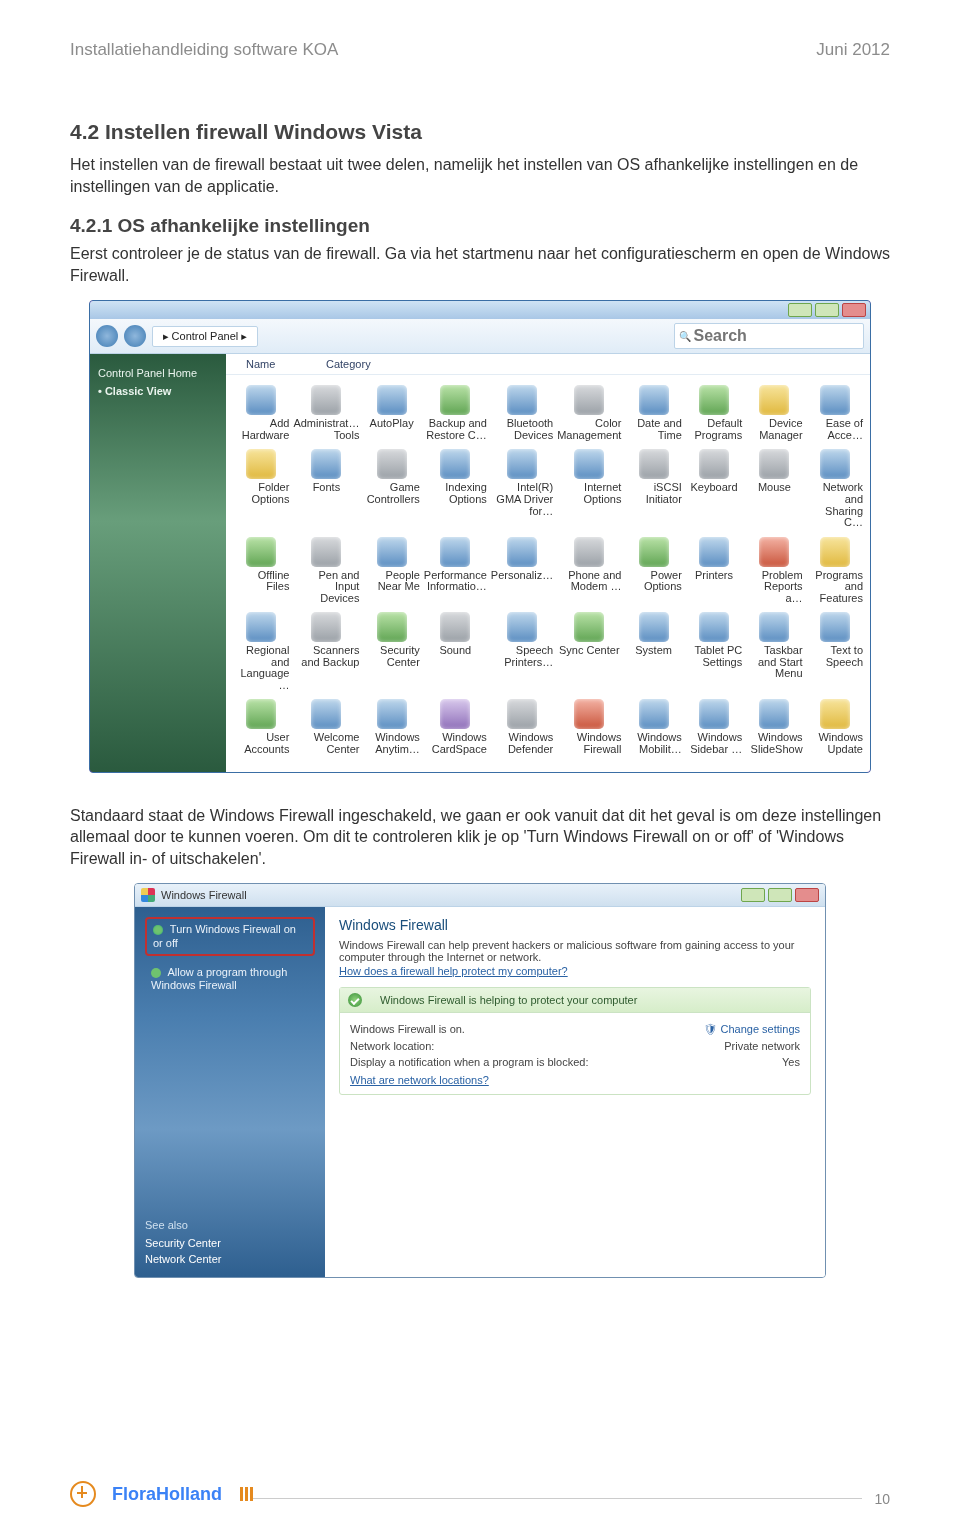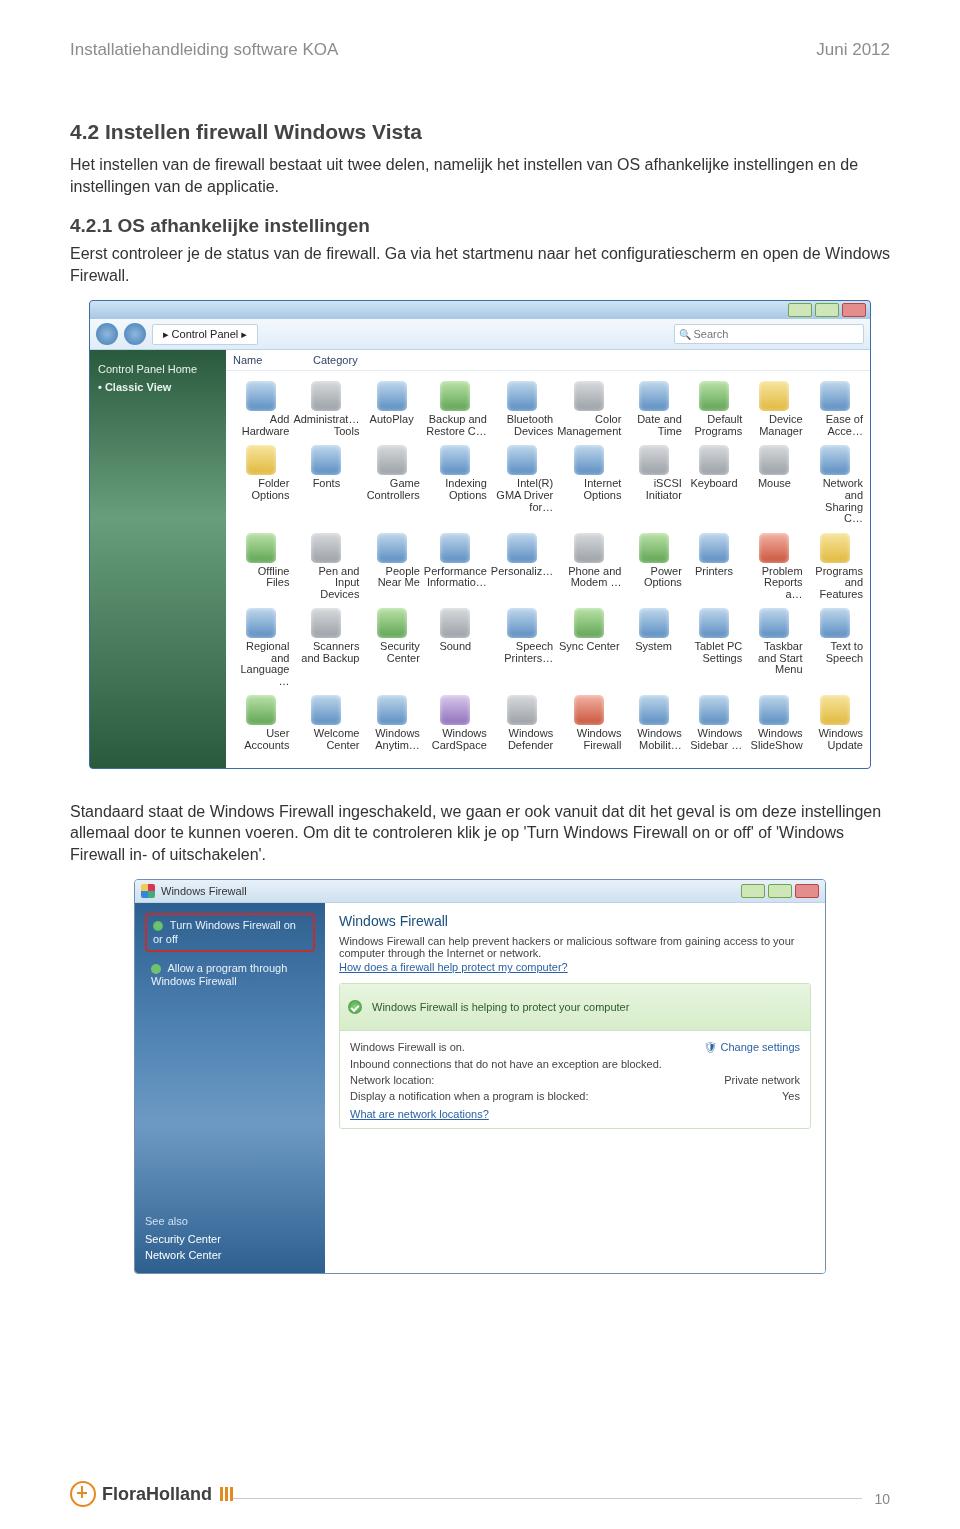--- a/index.html
+++ b/index.html
@@ -92,40 +92,40 @@
     margin-left: auto;
     display: flex;
     align-items: center;
     border: 1px solid #bcd3e7;
     background: #fff;
     border-radius: 2px;
     padding: 2px 4px;
     width: 180px;
   }
   .cp-nav .search input {
-    border: none; outline: none; font-size: 11px; color: #888;
-    width: 100%; background: transparent;
+    border: none; outline: none; font-size: 16px; color: #888;
+    width: 100%; background: transparent; font-weight: bold;
   }
   .cp-body { display: flex; }
   .cp-sidebar {
     width: 120px;
     background: linear-gradient(#2a5a3e,#689e7b 40%,#2a5a3e);
     color: #eaf4ee;
     padding: 10px 8px;
     font-size: 11px;
   }
   .cp-sidebar .side-item { padding: 3px 0; }
   .cp-sidebar .side-item.active { font-weight: 600; }
   .cp-main { flex: 1; background: #fff; }
   .cp-cols {
     display: flex;
     font-size: 11px;
     color: #346;
     border-bottom: 1px solid #e3ecf4;
-    padding: 4px 7px;
+    padding: 4px 20px;
   }
   .cp-grid {
     display: grid;
     grid-template-columns: repeat(10, 1fr);
     gap: 4px 2px;
     padding: 8px 6px 14px 6px;
   }
   .cp-item {
     display: flex;
     flex-direction: column;
@@ -218,24 +218,24 @@
   }
   .fw-main .desc { font-size: 11px; color: #444; margin-bottom: 2px;}
   .fw-main .help-link { color: #2a62a4; text-decoration: underline; font-size:11px;}
   .fw-status-box {
     margin-top: 10px;
     border: 1px solid #cbe3c3;
     border-radius: 3px;
   }
   .fw-status-head {
     background: linear-gradient(#e8f5e0,#d6edc9);
-    padding: 16px 8px;
+    padding: 5px 8px;
     display: flex;
     align-items: center;
-    gap: 10px;
+    gap: 18px;
     color: #2e5b2e;
     border-bottom: 1px solid #cbe3c3;
   }
   .fw-status-head .chk {
     width: 14px; height: 14px; border-radius: 50%;
     background: radial-gradient(#8fd47a,#3a8f3a);
     position: relative;
   }
   .fw-status-head .chk::after{
     content:""; position:absolute; left:3px; top:5px;
@@ -256,22 +256,22 @@
     right: 70px;
     display: flex;
     align-items: flex-end;
     justify-content: space-between;
   }
   .footer .line {
     flex:1; border-top:1px solid #ccc; margin-bottom:8px;
   }
   .footer .pageno { color:#888; font-size:14px; margin-left:12px;}
   .fh-logo {
-    display:flex; align-items:center; gap:6px;
-    color:#404040; font-weight:600; font-size:18px;
+    display:flex; align-items:center; gap:16px;
+    color:#3b82f6; font-weight:600; font-size:18px;
   }
   .fh-mark {
     width:22px; height:22px; border:2px solid #e58a1f; border-radius:50%;
     position:relative;
   }
   .fh-mark::before, .fh-mark::after{
     content:""; position:absolute; background:#e58a1f;
   }
   .fh-mark::before{ left:9px; top:3px; width:2px; height:12px;}
   .fh-mark::after{ left:5px; top:9px; width:10px; height:2px;}
@@ -565,24 +565,20 @@
           <div class="fw-status-head">
             <span class="chk"></span>
             <span>Windows Firewall is helping to protect your computer</span>
           </div>
           <div class="fw-rows">
             <div class="fw-row">
               <span>Windows Firewall is on.</span>
               <span class="r">🛡 <span>Change settings</span></span>
             </div>
             <div class="fw-row">
-              <span>Inbound connections that do not have an exception are blocked.</span>
-              <span></span>
-            </div>
-            <div class="fw-row">
               <span>Network location:</span>
               <span class="r plain">Private network</span>
             </div>
             <div class="fw-row">
               <span>Display a notification when a program is blocked:</span>
               <span class="r plain">Yes</span>
             </div>
             <a class="help2">What are network locations?</a>
           </div>
         </div>

